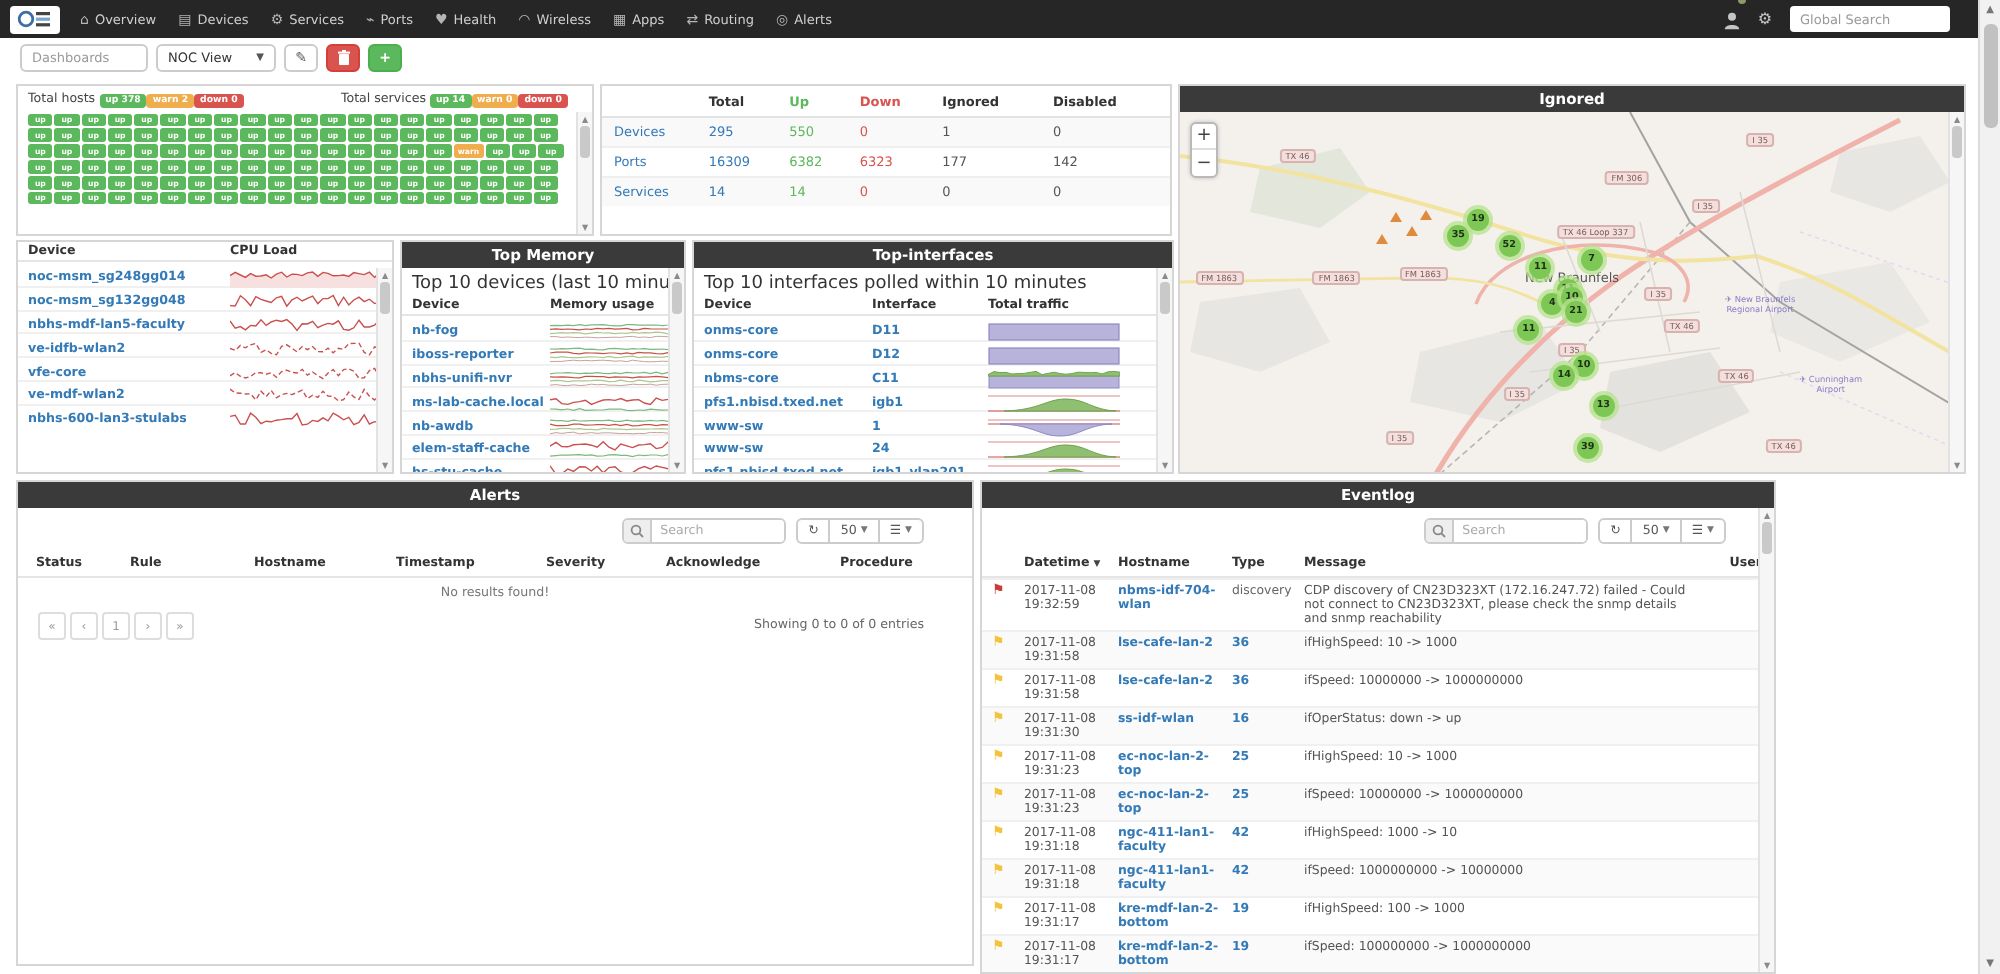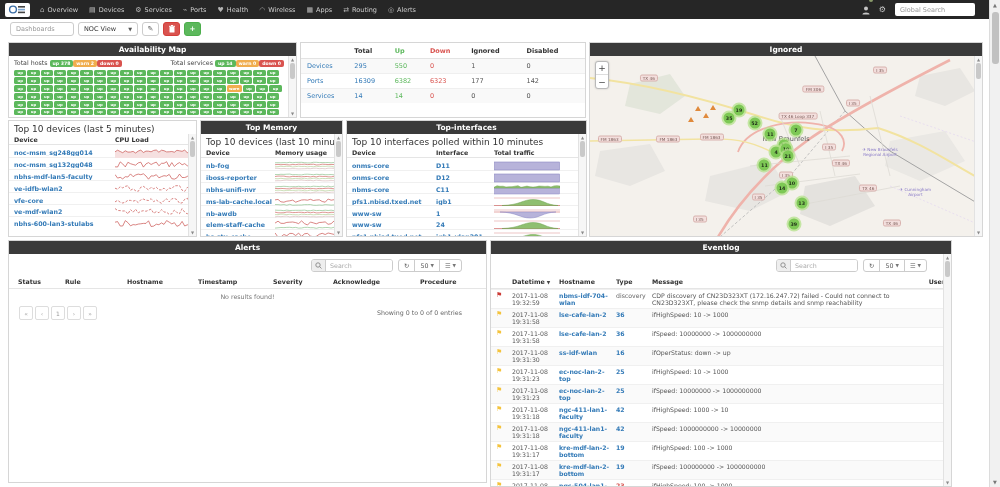--- a/index.html
+++ b/index.html
@@ -33,21 +33,21 @@
 .panel{position:absolute;background:#fff;border:1px solid #d6d6d6;overflow:hidden}
 .panel-h{background:#3a3a3a;color:#fff;font-size:7.5px;font-weight:bold;text-align:center;padding:3px 0;height:13px;line-height:7px}
 
 #availability{left:8px;top:42px;width:289px;height:76px}
 #device-summary{left:300px;top:42px;width:286px;height:76px}
 #worldmap{left:589px;top:42px;width:394px;height:195px}
 #top-cpu{left:8px;top:120px;width:189px;height:117px}
 #top-memory{left:200px;top:120px;width:143px;height:117px}
 #top-interfaces{left:346px;top:120px;width:241px;height:117px}
 #alerts{left:8px;top:240px;width:479px;height:243px}
-#eventlog{left:490px;top:240px;width:462px;height:247px}
+#eventlog{left:490px;top:240px;width:398px;height:247px}
 
 
 .avail-top{display:flex;align-items:center;gap:2px;padding:3px 12px 2px 5px;font-size:6.3px;color:#444}
 .avail-top .spacer{flex:1}
 .badge{font-size:4.6px;color:#fff;border-radius:2px;padding:1px 3px;font-weight:bold;line-height:1}
 .badge.up{background:#5cb85c}.badge.warn{background:#f0ad4e}.badge.down{background:#d9534f}
 .avail-grid{margin:1px 12px 0 5px;display:flex;flex-wrap:wrap;gap:1px;height:46px;overflow:hidden;align-content:flex-start}
 .cell{width:12.3px;height:6.8px;background:#5cb85c;border-radius:1.5px;color:#fff;font-size:3.8px;font-weight:bold;display:flex;align-items:center;justify-content:center}
 .cell.warn{background:#f0ad4e;width:15px}
 
@@ -206,21 +206,20 @@
       <rect x="0" y="0.8" width="6" height="1" fill="#fff"></rect>
       <rect x="2" y="0" width="2" height="1" fill="#fff"></rect>
     </svg>
   </div>
   <div class="tb-btn success">
       <span>+</span>
     </div>
 </div>
 
 <div class="panel" id="availability">
-  <div class="panel-h">Availability Map</div>
   <div class="avail-top">
     <span>Total hosts</span>
     <span id="hosts-badges"><span class="badge up">up 378</span><span class="badge warn">warn 2</span><span class="badge down">down 0</span></span>
     <span class="spacer"></span>
     <span>Total services</span>
     <span id="services-badges"><span class="badge up">up 14</span><span class="badge warn">warn 0</span><span class="badge down">down 0</span></span>
   </div>
   <div class="avail-grid" id="avail-grid">
       <span class="cell">up</span>
       <span class="cell">up</span>
@@ -481,21 +480,20 @@
       <div class="place-airport" style="left: 83%; top: 75%;">✈ Cunningham Airport</div>
     </div>
   <div class="msb map-msb" style="top:13px">
     <div class="ar up">▲</div>
     <div class="thumb"></div>
     <div class="ar dn">▼</div>
   </div>
 </div>
 
 <div class="panel" id="top-cpu">
-  <div class="tp-head">Top 10 devices (last 5 minutes)</div>
   <div class="tp-cols cpu-grid">
     <span>Device</span>
     <span>CPU Load</span>
   </div>
   <div id="cpu-rows">
       <div class="tp-row cpu-grid">
         <span class="dev-link">noc-msm_sg248gg014</span>
         <span class="sparkcell"><svg width="80" height="11">
             <polygon points="0,11 0.0,4.8 2.6,3.2 5.2,4.5 7.7,5.7 10.3,3.8 12.9,5.1 15.5,5.0 18.1,4.4 20.6,6.0 23.2,4.1 25.8,3.1 28.4,5.5 31.0,4.1 33.5,4.2 36.1,4.8 38.7,3.4 41.3,3.0 43.9,5.2 46.5,3.2 49.0,3.7 51.6,4.9 54.2,4.8 56.8,4.5 59.4,5.2 61.9,3.3 64.5,3.8 67.1,4.3 69.7,3.1 72.3,5.7 74.8,3.5 77.4,5.4 80.0,5.5 80,11" fill="#f6e0e0"></polygon>
             <polyline points="0.0,4.8 2.6,3.2 5.2,4.5 7.7,5.7 10.3,3.8 12.9,5.1 15.5,5.0 18.1,4.4 20.6,6.0 23.2,4.1 25.8,3.1 28.4,5.5 31.0,4.1 33.5,4.2 36.1,4.8 38.7,3.4 41.3,3.0 43.9,5.2 46.5,3.2 49.0,3.7 51.6,4.9 54.2,4.8 56.8,4.5 59.4,5.2 61.9,3.3 64.5,3.8 67.1,4.3 69.7,3.1 72.3,5.7 74.8,3.5 77.4,5.4 80.0,5.5" fill="none" stroke="#c9504e" stroke-width="0.7"></polyline>

